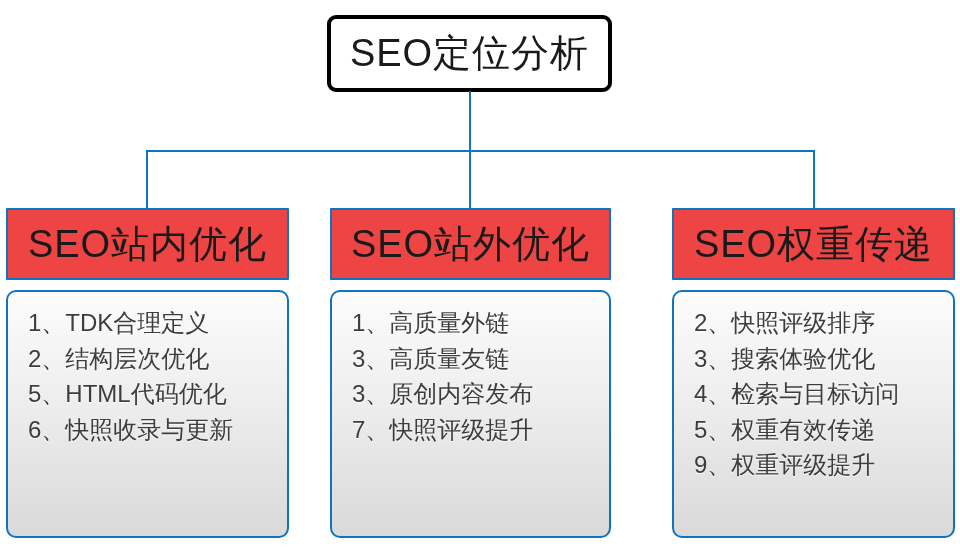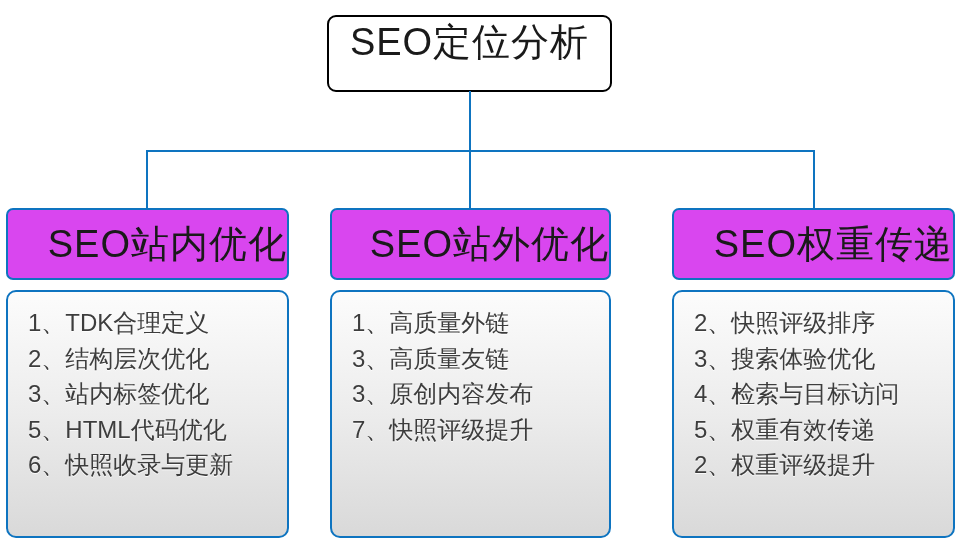--- a/index.html
+++ b/index.html
@@ -26,48 +26,49 @@
   .drop-1 { left: 146px; }
   .drop-2 { left: 469px; }
   .drop-3 { left: 813px; }
 
   
   .root-node {
     position: absolute;
     left: 327px; top: 15px;
     width: 285px; height: 77px;
     background: #ffffff;
-    border: 2px solid #000000;
+    border: 4px solid #000000;
     border-radius: 9px;
     box-sizing: border-box;
     display: flex;
+    align-items: center;
     justify-content: center;
     font-size: 38px;
     color: #1a1a1a;
     letter-spacing: 1px;
     white-space: nowrap;
   }
 
   
   .col { position: absolute; top: 208px; }
   .col-1 { left: 6px;   width: 283px; }
   .col-2 { left: 330px; width: 281px; }
   .col-3 { left: 672px; width: 283px; }
 
   .col-header {
     position: absolute;
     left: 0; top: 0;
     width: 100%; height: 72px;
-    background: #d946ef;
+    background: #ef4444;
     border: 2px solid #0e74c0;
-    border-radius: 7px;
+    border-radius: 1px;
     box-sizing: border-box;
     display: flex;
     align-items: center;
-    justify-content: flex-end;
+    justify-content: center;
     font-size: 38px;
     color: #1a1a1a;
     letter-spacing: 1px;
     white-space: nowrap;
   }
 
   .col-body {
     position: absolute;
     left: 0; top: 82px;
     width: 100%; height: 248px;
@@ -101,21 +102,20 @@
   <div class="line drop drop-2"></div>
   <div class="line drop drop-3"></div>
 
   <div class="col col-1">
     <div class="col-header">
       <span>SEO站内优化</span>
     </div>
     <div class="col-body">
       <div class="col-item">1、TDK合理定义</div>
       <div class="col-item">2、结构层次优化</div>
-      <div class="col-item">3、站内标签优化</div>
       <div class="col-item">5、HTML代码优化</div>
       <div class="col-item">6、快照收录与更新</div>
     </div>
   </div>
 
   <div class="col col-2">
     <div class="col-header">
       <span>SEO站外优化</span>
     </div>
     <div class="col-body">
@@ -128,17 +128,17 @@
 
   <div class="col col-3">
     <div class="col-header">
       <span>SEO权重传递</span>
     </div>
     <div class="col-body">
       <div class="col-item">2、快照评级排序</div>
       <div class="col-item">3、搜索体验优化</div>
       <div class="col-item">4、检索与目标访问</div>
       <div class="col-item">5、权重有效传递</div>
-      <div class="col-item">2、权重评级提升</div>
+      <div class="col-item">9、权重评级提升</div>
     </div>
   </div>
 
 </div>
 
 </body></html>

